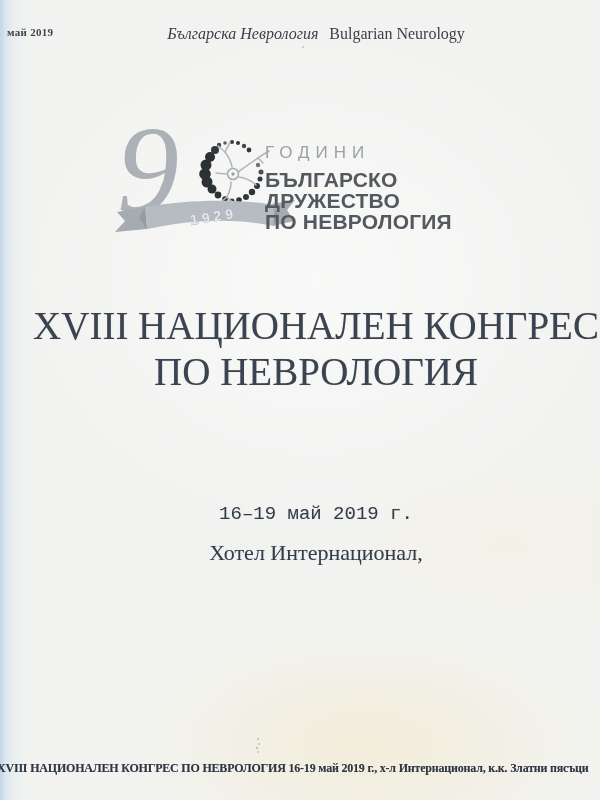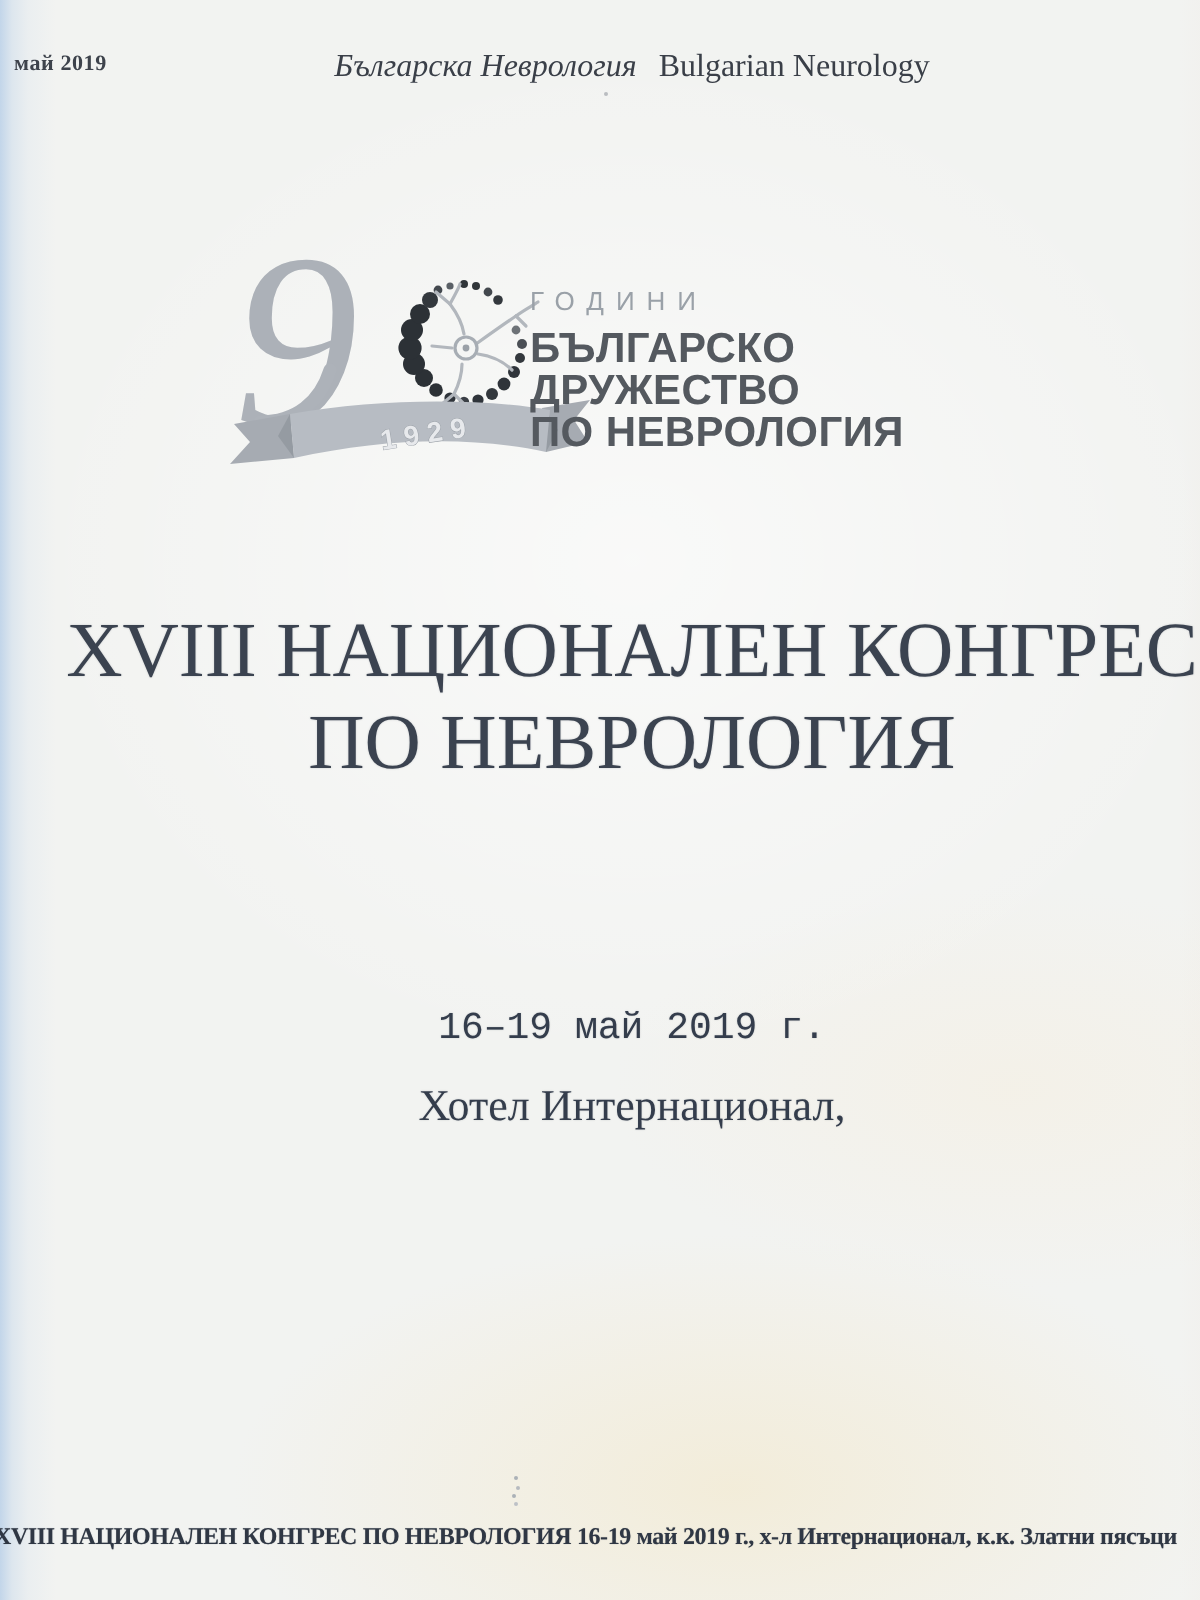--- a/index.html
+++ b/index.html
@@ -40,21 +40,21 @@
   
   .logo{position:absolute;left:105px;top:115px;width:350px;height:135px;}
   .logo-svg{position:absolute;left:0;top:0;width:350px;height:135px;}
   .nine{font-family:"Liberation Serif",serif;font-style:italic;font-size:124px;fill:#acb1b8;}
   .swash{stroke:#adb2b9;stroke-width:6.5;fill:none;stroke-linecap:round;}
   .ribbon-year{
     font-family:"Liberation Sans",sans-serif;font-size:14px;font-weight:bold;
     letter-spacing:4px;fill:#e7e9ec;stroke:#9aa0a7;stroke-width:.5;paint-order:stroke;
   }
   .logo-text{position:absolute;left:160px;top:28px;font-family:"Liberation Sans",sans-serif;}
-  .logo-years{font-size:13px;letter-spacing:6px;color:#9aa1a8;font-weight:500;}
+  .logo-years{font-size:17px;letter-spacing:6px;color:#9aa1a8;font-weight:500;}
   .logo-org{font-size:21px;font-weight:bold;color:#54595f;letter-spacing:.2px;line-height:21px;}
   .logo-org.first{margin-top:6px;}
   
   .title{
     position:absolute;left:0;top:303px;width:100%;
     text-align:center;font-size:39px;line-height:46px;
     color:#3b4350;text-shadow:0 0 1px rgba(59,67,80,.25);
   }
   .subtitle{
     position:absolute;left:0;top:414px;width:100%;

